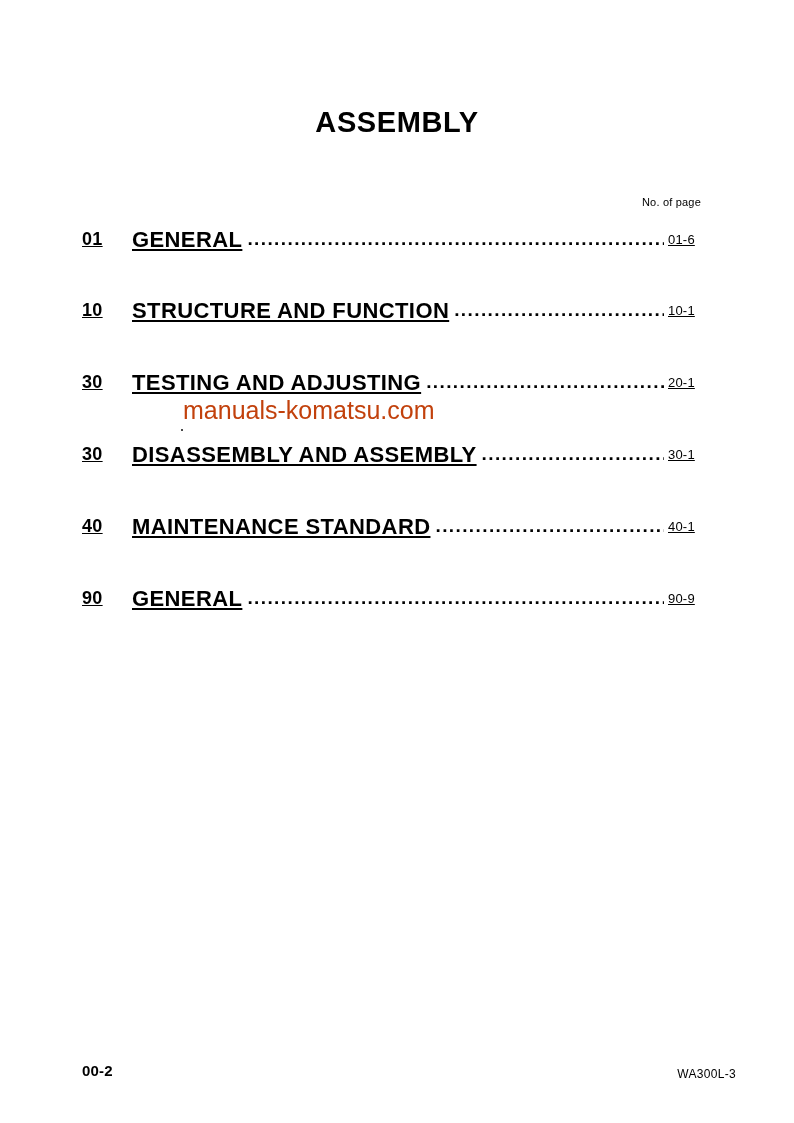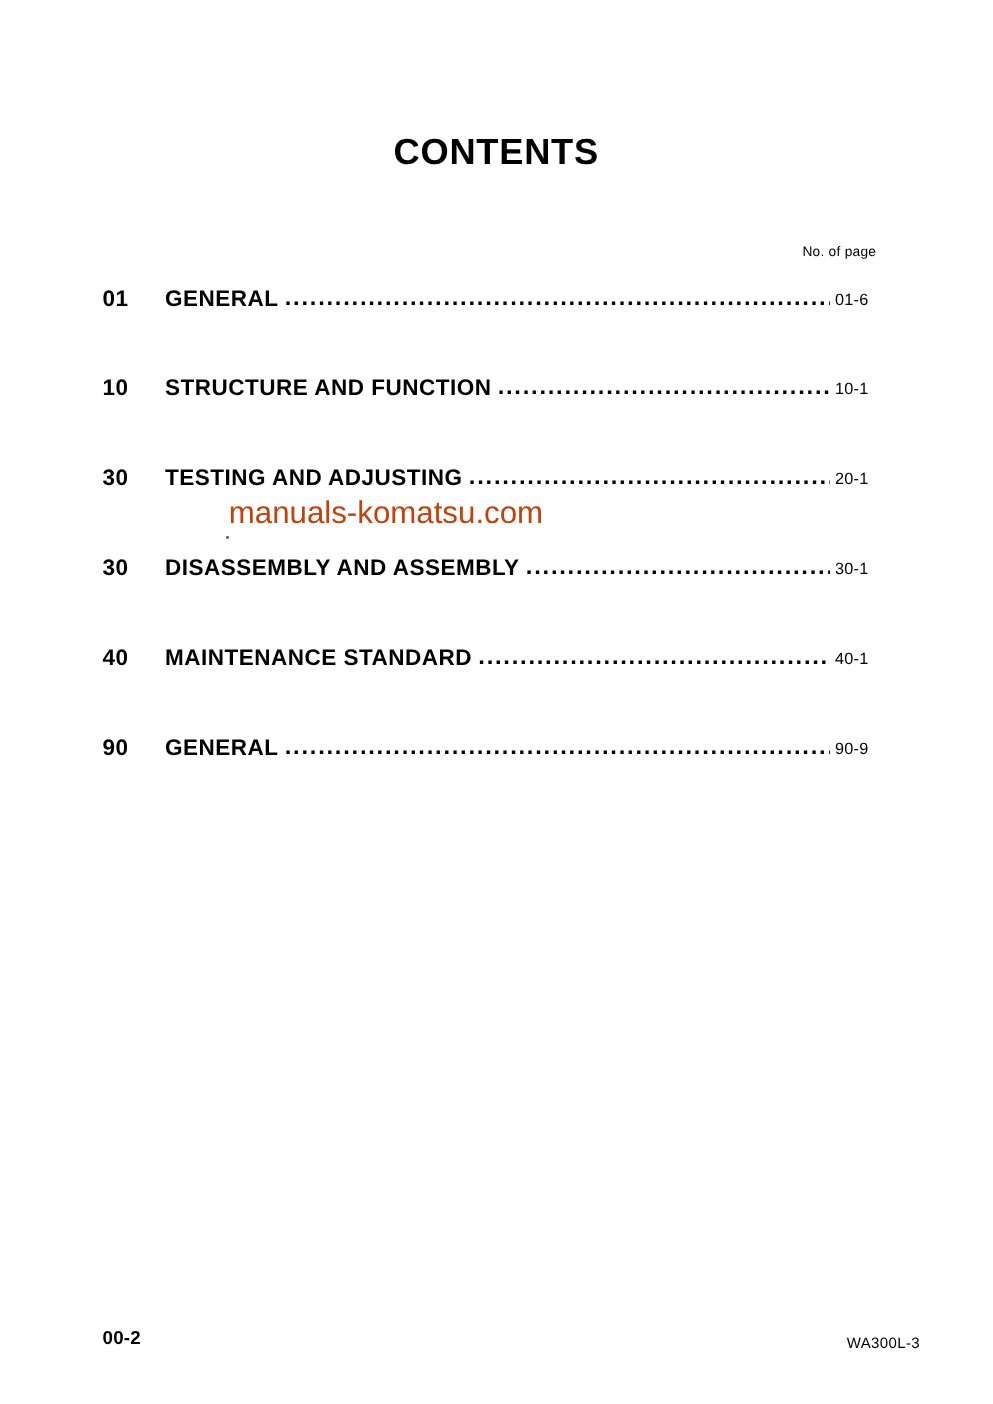--- a/index.html
+++ b/index.html
@@ -36,20 +36,21 @@
     letter-spacing: 0.6px;
     line-height: 1;
   }
 
   
   .toc {
     position: absolute;
     left: 82px;
     top: 196px;
     width: 632px;
+    text-decoration: underline;
   }
 
   .toc-header {
     position: relative;
     height: 18px;
   }
   .toc-header .no-of-page {
     position: absolute;
     right: 13px;
     top: 0;
@@ -72,21 +73,21 @@
   .toc-num {
     flex: 0 0 auto;
     width: 50px;
     font-size: 18px;
     font-weight: bold;
     letter-spacing: 0.3px;
   }
 
   .toc-title {
     flex: 0 0 auto;
-    font-size: 18px;
+    font-size: 22px;
     font-weight: bold;
     letter-spacing: 0.4px;
     white-space: nowrap;
   }
 
   .toc-leader {
     flex: 1 1 auto;
     position: relative;
     overflow: hidden;
     height: 1em;
@@ -156,21 +157,21 @@
     font-size: 12px;
     font-weight: normal;
     letter-spacing: 0.3px;
   }
 </style>
 </head>
 <body>
 
 <div class="page">
 
-  <div class="doc-title">CONTENTS</div>
+  <div class="doc-title">ASSEMBLY</div>
 
   <div class="toc">
 
     <div class="toc-header">
       <span class="no-of-page">No. of page</span>
     </div>
 
     <div class="toc-row">
       <span class="toc-num">01</span>
       <span class="toc-title">GENERAL</span>

